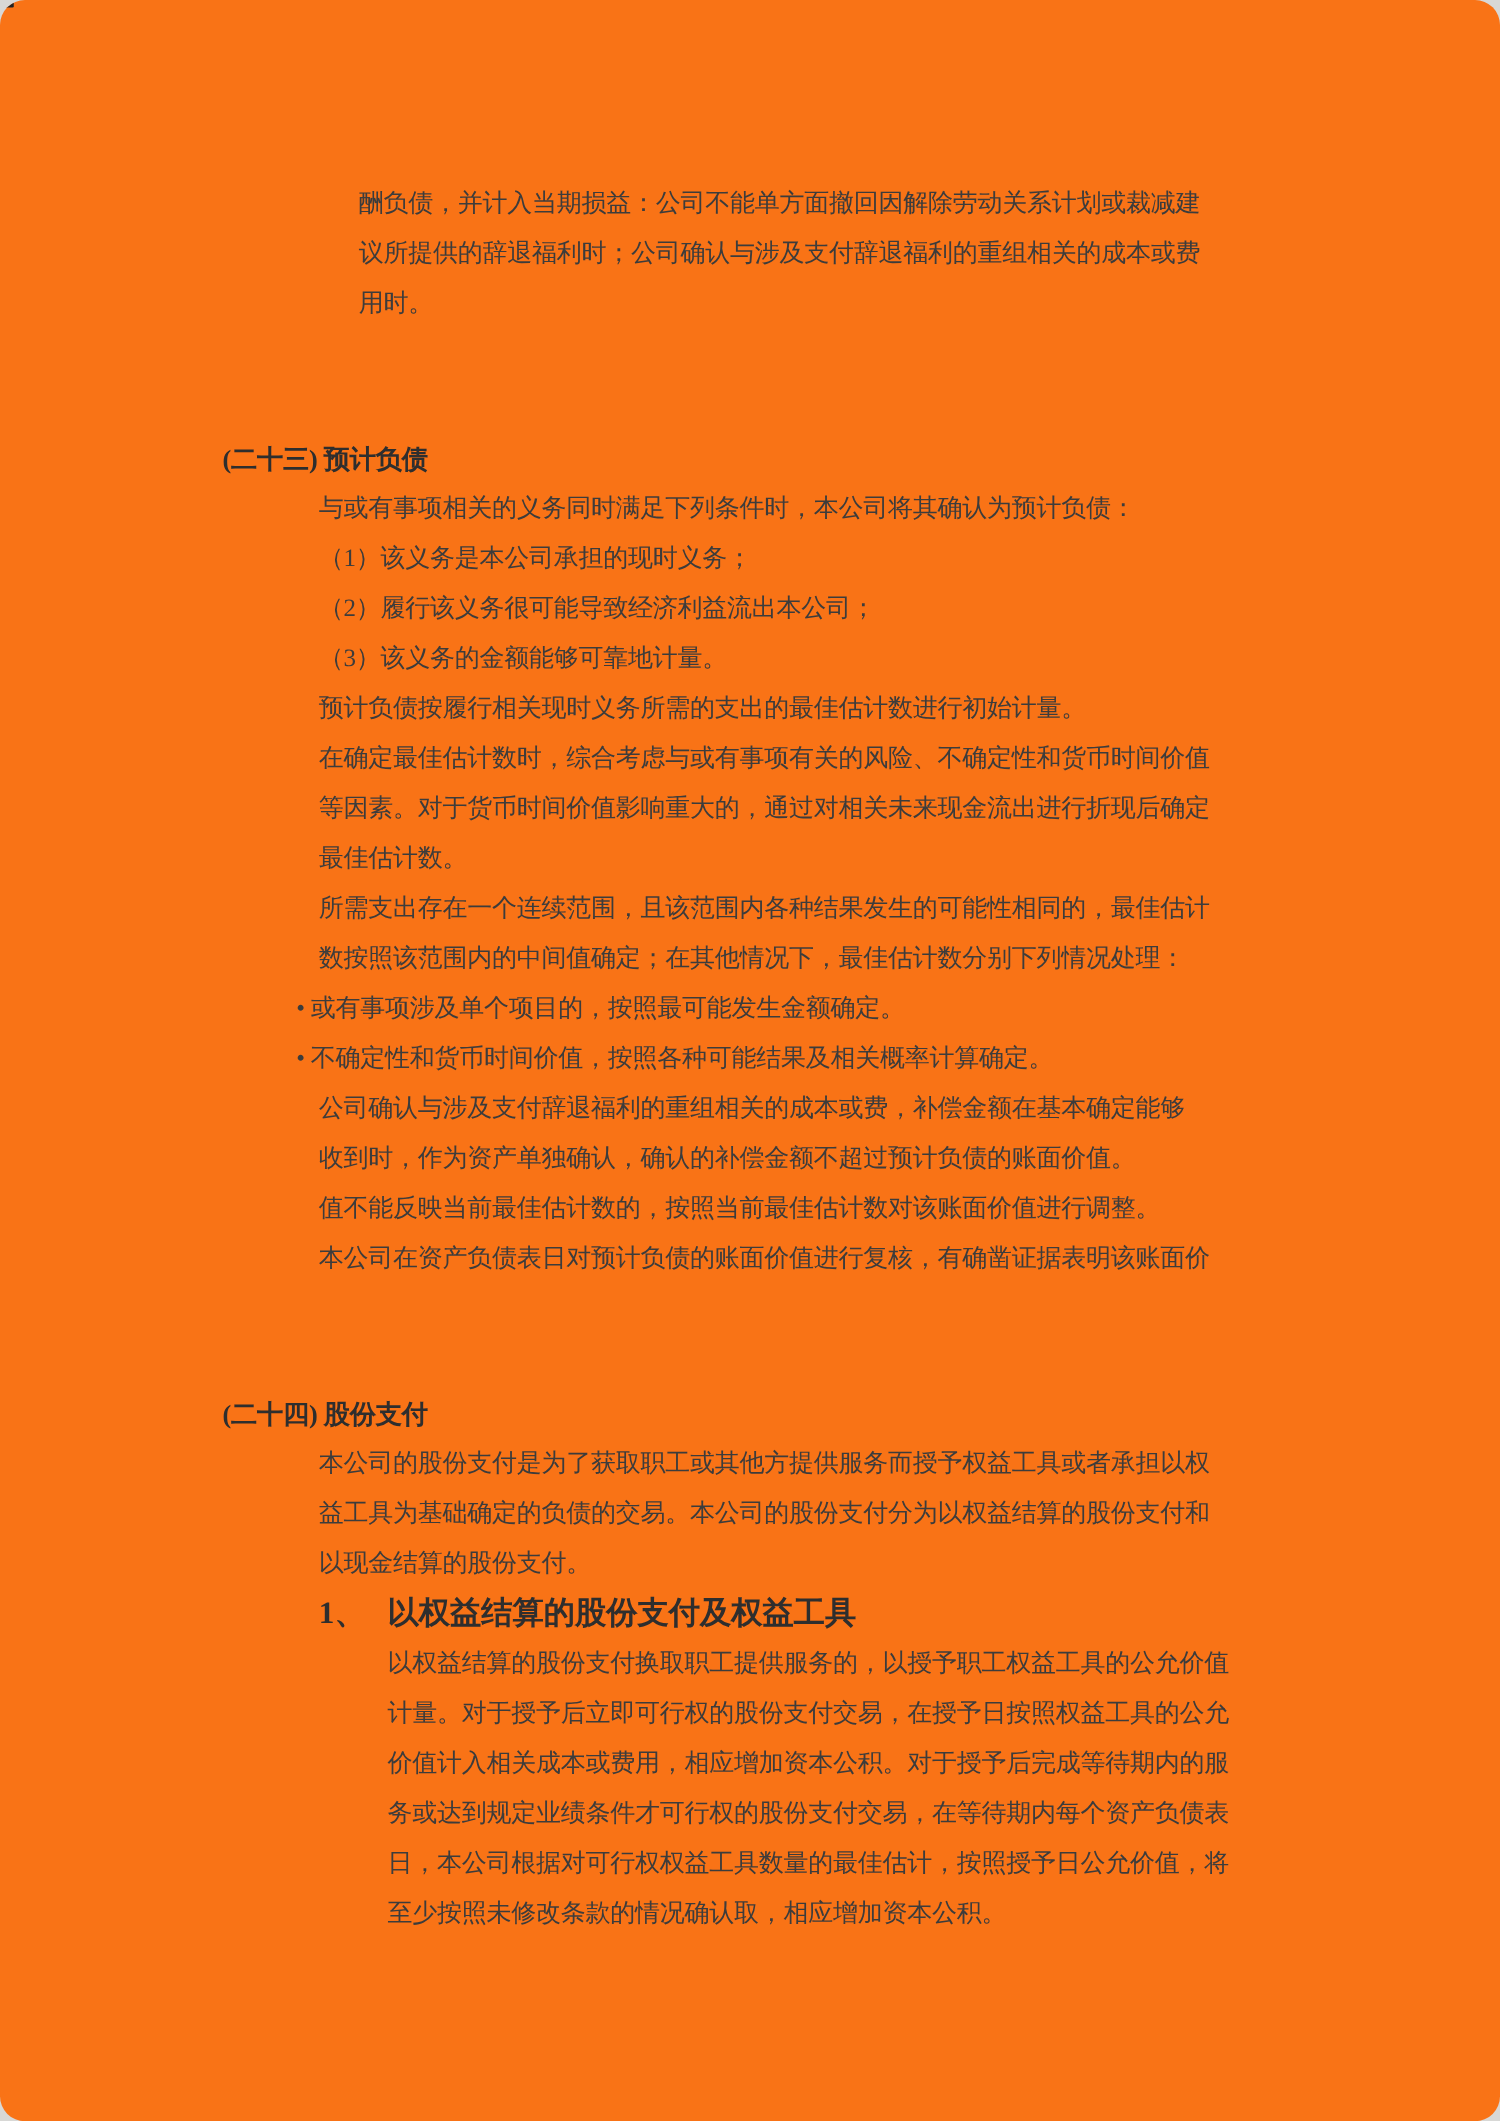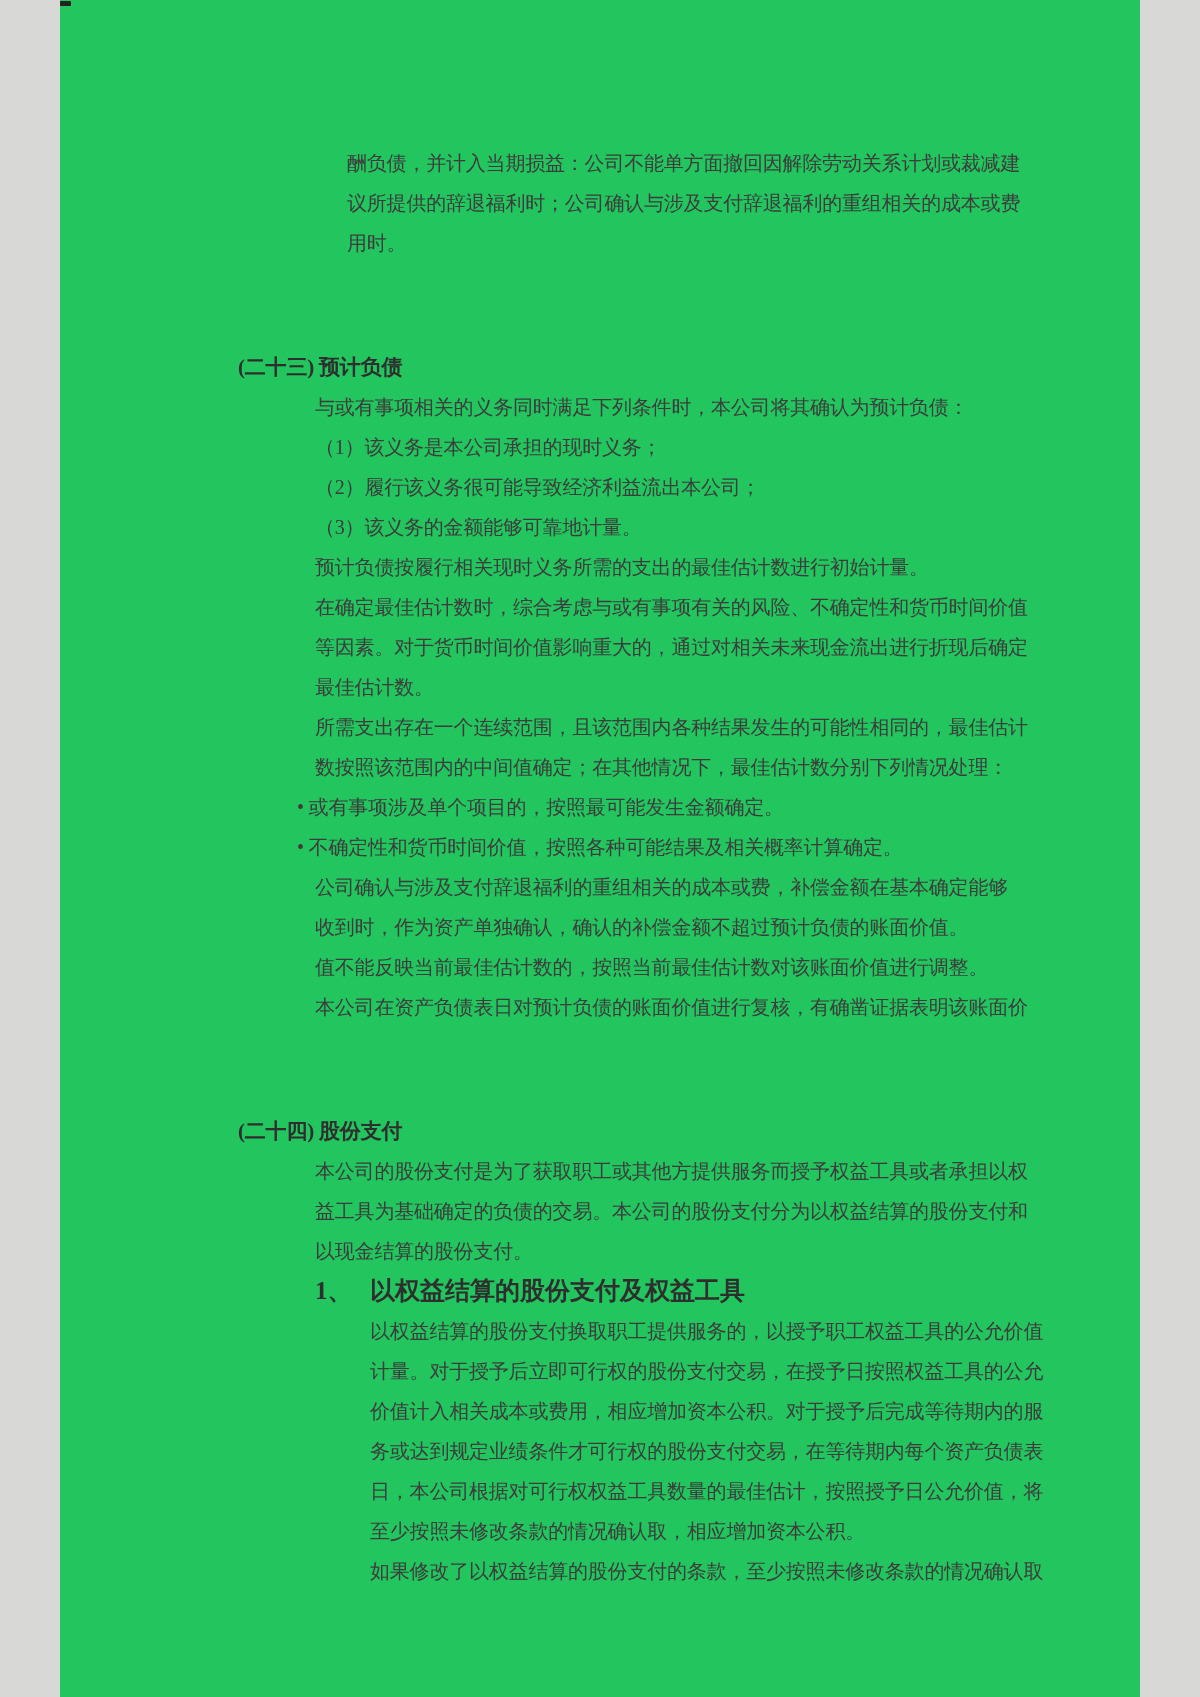--- a/index.html
+++ b/index.html
@@ -1,24 +1,25 @@
 <!DOCTYPE html>
 <html><head>
 <meta charset="utf-8">
 <style>
   html,body { margin:0; padding:0; }
   body { background:#d8d8d6; }
   .page {
     position:relative;
-    width:1080px; height:1697px;
+    width:1200px; height:1697px;
     margin:0 auto;
-    background:#22c55e;
+    background:#f97316;
     overflow:hidden;
     font-family:"Liberation Serif","DejaVu Serif",serif;
     color:#3c3c3c;
+    border-radius:20px;
   }
   .scan-artifact {
     position:absolute; left:0; top:1px;
     width:11px; height:5px;
     background:#222;
     border-radius:1px;
   }
   .content {
     position:absolute; left:0; top:143px; right:0;
   }
@@ -93,16 +94,15 @@
         <div class="line">以现金结算的股份支付。</div>
       </div>
       <div class="blk blk-numbered-heading"><span class="num">1、</span><span>以权益结算的股份支付及权益工具</span></div>
       <div class="blk blk-sub-body">
         <div class="line">以权益结算的股份支付换取职工提供服务的，以授予职工权益工具的公允价值</div>
         <div class="line">计量。对于授予后立即可行权的股份支付交易，在授予日按照权益工具的公允</div>
         <div class="line">价值计入相关成本或费用，相应增加资本公积。对于授予后完成等待期内的服</div>
         <div class="line">务或达到规定业绩条件才可行权的股份支付交易，在等待期内每个资产负债表</div>
         <div class="line">日，本公司根据对可行权权益工具数量的最佳估计，按照授予日公允价值，将</div>
         <div class="line">至少按照未修改条款的情况确认取，相应增加资本公积。</div>
-        <div class="line">如果修改了以权益结算的股份支付的条款，至少按照未修改条款的情况确认取</div>
       </div>
     </div>
 </div>
 
 </body></html>

